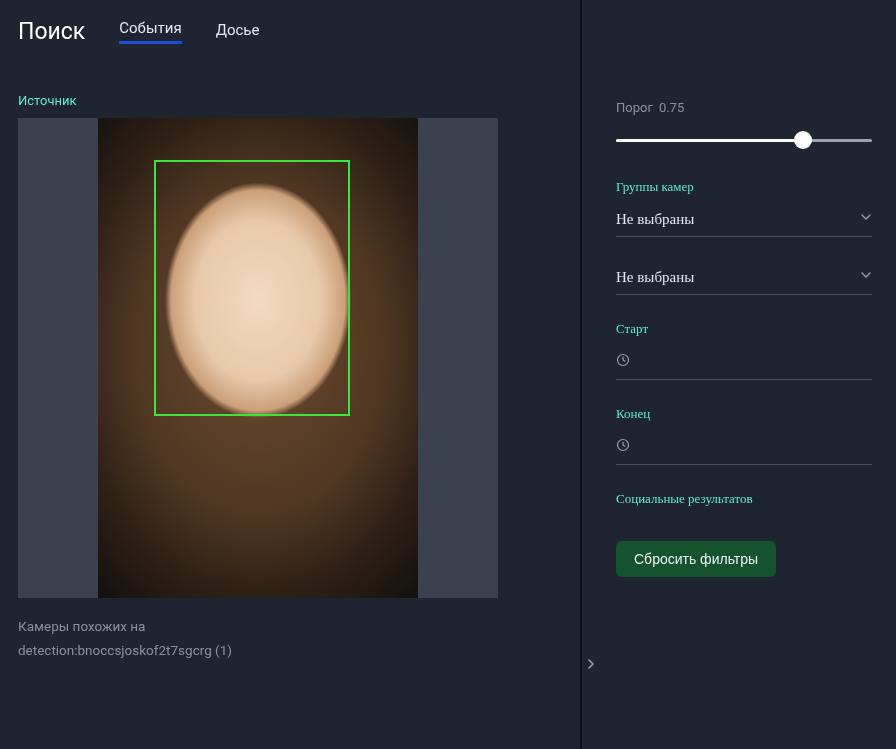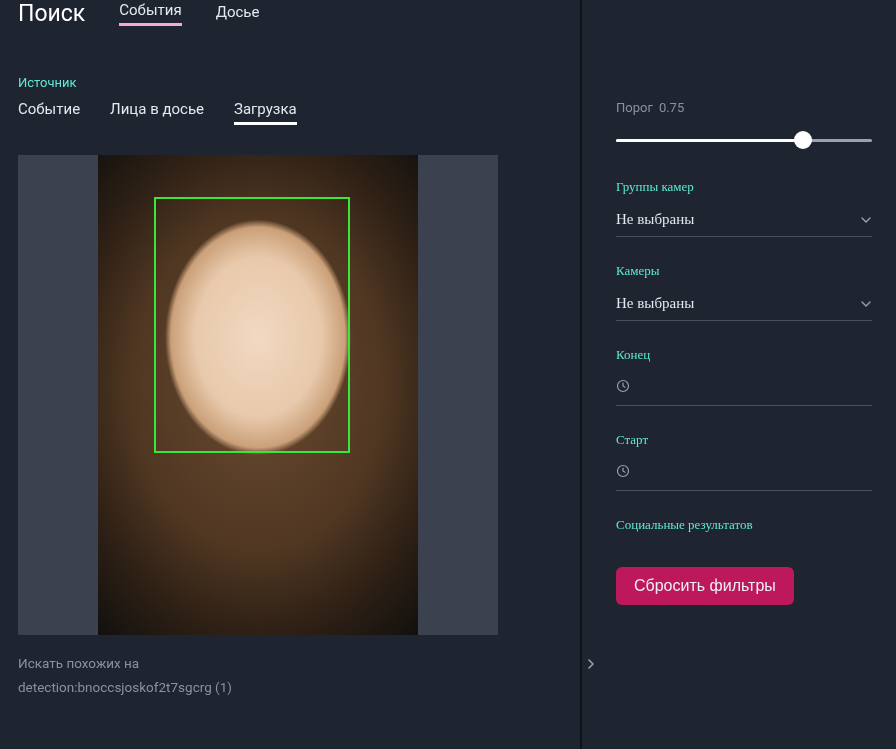--- a/index.html
+++ b/index.html
@@ -8,21 +8,21 @@
     background: #1f2431;
     font-family: -apple-system, BlinkMacSystemFont, "Segoe UI", Roboto, Arial, sans-serif;
     color: #e5e8ef;
     display: flex;
     position: relative;
   }
 
   .left-pane {
     width: 580px;
     height: 100%;
-    padding: 0 18px 18px 18px;
+    padding: 18px 18px 18px 18px;
     overflow: hidden;
   }
   .divider {
     width: 2px;
     height: 100%;
     background: #0f1218;
   }
   .right-pane {
     flex: 1;
     height: 100%;
@@ -41,21 +41,21 @@
     font-weight: 400;
     color: #fff;
   }
   .top-tab {
     font-size: 15px;
     color: #e5e8ef;
     cursor: pointer;
     padding-bottom: 4px;
   }
   .top-tab.active {
-    border-bottom: 3px solid #f9a8d4;
+    border-bottom: 3px solid #1d4ed8;
   }
 
   .field-label {
     font-size: 13px;
     color: #5eead4;
     margin-bottom: 10px;
   }
 
   .source-row {
     display: flex;
@@ -139,46 +139,45 @@
     transform: translate(-50%, -50%);
     top: 50%;
     width: 18px; height: 18px;
     background: #fff;
     border-radius: 50%;
   }
 
   .field-block { margin-bottom: 26px; font-family: Liberation Serif, serif; }
   .select-row {
     display: flex;
-    align-items: center;
     justify-content: space-between;
     border-bottom: 1px solid #4a5062;
     padding: 6px 0 8px 0;
     cursor: pointer;
     font-size: 15px;
     color: #e5e8ef;
   }
   .chevron {
     width: 12px; height: 12px;
     display: inline-flex;
     align-items: center;
     justify-content: center;
   }
   .chevron svg { stroke: #9aa0af; }
 
   .clock-icon svg { stroke: #9aa0af; fill: none; }
 
   .reset-btn {
     margin-top: 8px;
-    background: #be185d;
+    background: #14532d;
     color: #eef0f5;
     border: none;
     border-radius: 6px;
     padding: 10px 18px;
-    font-size: 16px;
+    font-size: 14px;
     cursor: pointer;
   }
 
   .collapse-handle {
     position: absolute;
     left: 0px;
     bottom: 74px;
     width: 18px;
     height: 22px;
     display: flex;
@@ -195,33 +194,28 @@
 
 <div class="left-pane">
 
   <div class="header-row">
     <div class="page-title">Поиск</div>
     <div class="top-tab active">События</div>
     <div class="top-tab">Досье</div>
   </div>
 
   <div class="field-label">Источник</div>
-  <div class="source-row">
-    <div class="source-tab">Событие</div>
-    <div class="source-tab">Лица в досье</div>
-    <div class="source-tab active">Загрузка</div>
-  </div>
 
   <div class="photo-container">
     <div class="photo-inner"></div>
     <div class="face-box"></div>
   </div>
 
   <div class="similar-block">
-    <div class="similar-line">Искать похожих на</div>
+    <div class="similar-line">Камеры похожих на</div>
     <div class="similar-line">detection:bnoccsjoskof2t7sgcrg (1)</div>
   </div>
 
 </div>
 
 <div class="divider"></div>
 
 <div class="right-pane">
 
   <div class="collapse-handle">
@@ -251,46 +245,45 @@
       <span>Не выбраны</span>
       <span class="chevron">
         <svg width="12" height="8" viewBox="0 0 12 8" fill="none">
             <path d="M2 2 L6 6 L10 2" stroke-width="1.4" stroke-linecap="round" stroke-linejoin="round"></path>
           </svg>
       </span>
     </div>
   </div>
 
   <div class="field-block">
-    <div class="field-label">Камеры</div>
     <div class="select-row">
       <span>Не выбраны</span>
       <span class="chevron">
         <svg width="12" height="8" viewBox="0 0 12 8" fill="none">
             <path d="M2 2 L6 6 L10 2" stroke-width="1.4" stroke-linecap="round" stroke-linejoin="round"></path>
           </svg>
       </span>
     </div>
   </div>
 
   <div class="field-block">
-    <div class="field-label">Конец</div>
+    <div class="field-label">Старт</div>
     <div class="select-row">
       <span class="clock-icon">
         <svg width="14" height="14" viewBox="0 0 14 14">
             <circle cx="7" cy="7" r="5.5" stroke-width="1.2"></circle>
             <path d="M7 4 V7 L9 8.2" stroke-width="1.2" stroke-linecap="round"></path>
           </svg>
       </span>
       <span></span>
     </div>
   </div>
 
   <div class="field-block">
-    <div class="field-label">Старт</div>
+    <div class="field-label">Конец</div>
     <div class="select-row">
       <span class="clock-icon">
         <svg width="14" height="14" viewBox="0 0 14 14">
             <circle cx="7" cy="7" r="5.5" stroke-width="1.2"></circle>
             <path d="M7 4 V7 L9 8.2" stroke-width="1.2" stroke-linecap="round"></path>
           </svg>
       </span>
       <span></span>
     </div>
   </div>

